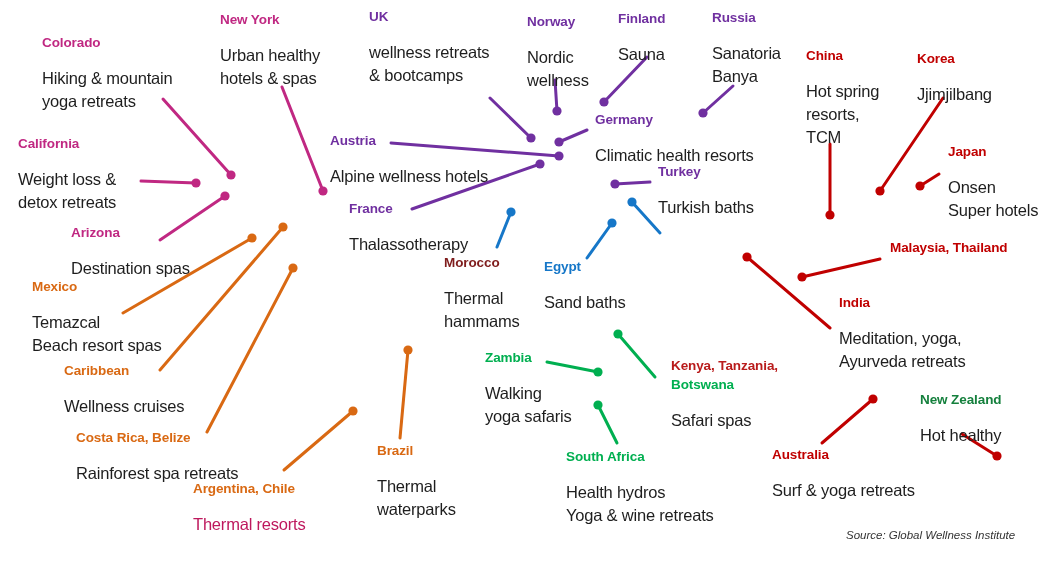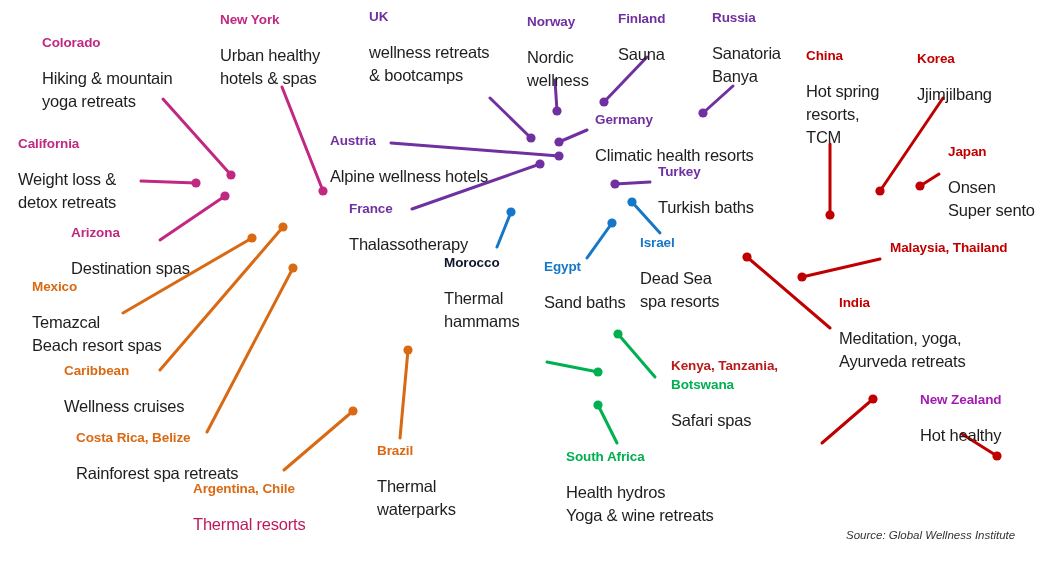--- a/index.html
+++ b/index.html
@@ -165,63 +165,67 @@
     </div>
     <div class="label" style="left: 349px; top: 199px;">
       <div class="country" style="color: rgb(112, 48, 160);">France</div>
       <div class="desc" style="color: rgb(30, 30, 30);">Thalassotherapy</div>
     </div>
     <div class="label" style="left: 658px; top: 162px;">
       <div class="country" style="color: rgb(112, 48, 160);">Turkey</div>
       <div class="desc" style="color: rgb(30, 30, 30);">Turkish baths</div>
     </div>
     <div class="label" style="left: 444px; top: 253px;">
-      <div class="country" style="color: #0f172a;">Morocco</div>
+      <div class="country" style="color: #7f1d1d;">Morocco</div>
       <div class="desc" style="color: rgb(30, 30, 30);">Thermal</div>
       <div class="desc" style="color: rgb(30, 30, 30);">hammams</div>
     </div>
     <div class="label" style="left: 544px; top: 257px;">
       <div class="country" style="color: rgb(22, 119, 200);">Egypt</div>
       <div class="desc" style="color: rgb(30, 30, 30);">Sand baths</div>
-    </div>
-    <div class="label" style="left: 640px; top: 233px;">
-      <div class="country" style="color: rgb(22, 119, 200);">Israel</div>
-      <div class="desc" style="color: rgb(30, 30, 30);">Dead Sea</div>
-      <div class="desc" style="color: rgb(30, 30, 30);">spa resorts</div>
     </div>
     <div class="label" style="left: 806px; top: 46px;">
       <div class="country" style="color: rgb(192, 0, 0);">China</div>
       <div class="desc" style="color: rgb(30, 30, 30);">Hot spring</div>
       <div class="desc" style="color: rgb(30, 30, 30);">resorts,</div>
       <div class="desc" style="color: rgb(30, 30, 30);">TCM</div>
     </div>
     <div class="label" style="left: 917px; top: 49px;">
       <div class="country" style="color: rgb(192, 0, 0);">Korea</div>
       <div class="desc" style="color: rgb(30, 30, 30);">Jjimjilbang</div>
     </div>
     <div class="label" style="left: 948px; top: 142px;">
       <div class="country" style="color: rgb(192, 0, 0);">Japan</div>
       <div class="desc" style="color: rgb(30, 30, 30);">Onsen</div>
-      <div class="desc" style="color: rgb(30, 30, 30);">Super sento</div>
+      <div class="desc" style="color: rgb(30, 30, 30);">Super hotels</div>
     </div>
     <div class="label" style="left: 890px; top: 238px;">
       <div class="country" style="color: rgb(192, 0, 0);">Malaysia, Thailand</div>
     </div>
     <div class="label" style="left: 839px; top: 293px;">
       <div class="country" style="color: rgb(192, 0, 0);">India</div>
       <div class="desc" style="color: rgb(30, 30, 30);">Meditation, yoga,</div>
       <div class="desc" style="color: rgb(30, 30, 30);">Ayurveda retreats</div>
     </div>
+    <div class="label" style="left: 485px; top: 348px;">
+      <div class="country" style="color: rgb(0, 175, 80);">Zambia</div>
+      <div class="desc" style="color: rgb(30, 30, 30);">Walking</div>
+      <div class="desc" style="color: rgb(30, 30, 30);">yoga safaris</div>
+    </div>
     <div class="label" style="left: 671px; top: 356px;">
       <div class="country" style="color: #b91c1c;">Kenya, Tanzania,</div>
       <div class="country" style="color: rgb(0, 175, 80);">Botswana</div>
       <div class="desc" style="color: rgb(30, 30, 30);">Safari spas</div>
     </div>
     <div class="label" style="left: 566px; top: 447px;">
       <div class="country" style="color: rgb(0, 175, 80);">South Africa</div>
       <div class="desc" style="color: rgb(30, 30, 30);">Health hydros</div>
       <div class="desc" style="color: rgb(30, 30, 30);">Yoga &amp; wine retreats</div>
     </div>
+    <div class="label" style="left: 772px; top: 445px;">
+      <div class="country" style="color: rgb(192, 0, 0);">Australia</div>
+      <div class="desc" style="color: rgb(30, 30, 30);">Surf &amp; yoga retreats</div>
+    </div>
     <div class="label" style="left: 920px; top: 390px;">
-      <div class="country" style="color: #a21caf;">New Zealand</div>
+      <div class="country" style="color: #15803d;">New Zealand</div>
       <div class="desc" style="color: rgb(30, 30, 30);">Hot healthy</div>
     </div>
   </div>
 
 </body></html>

